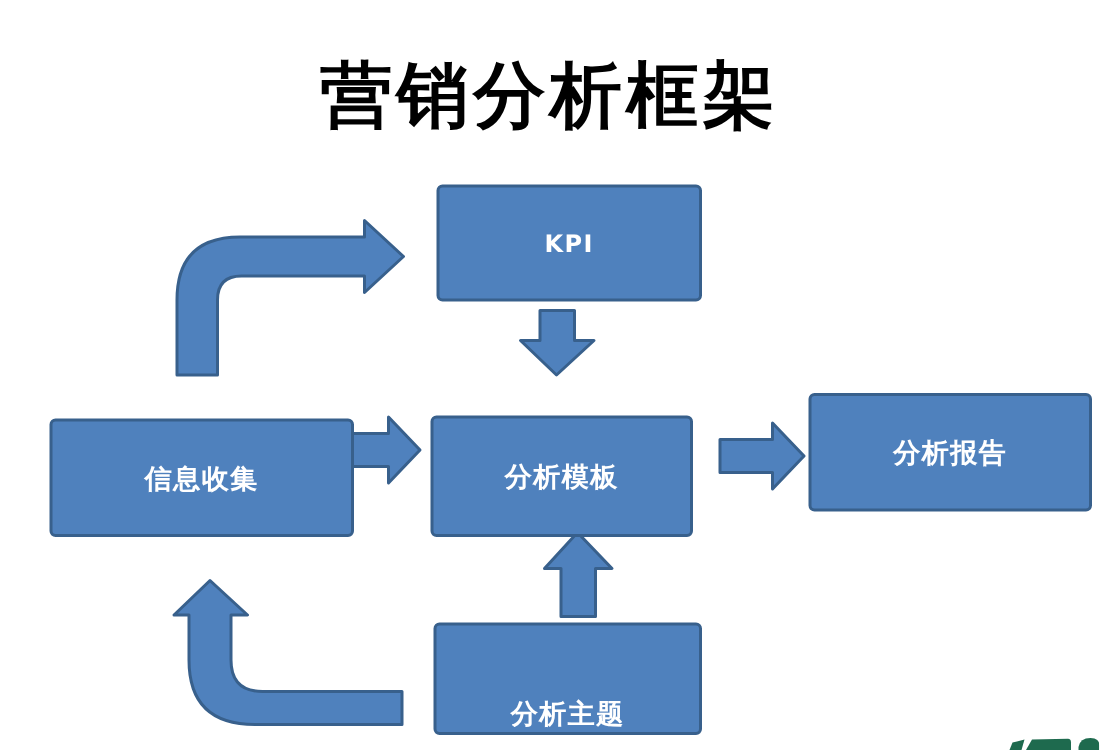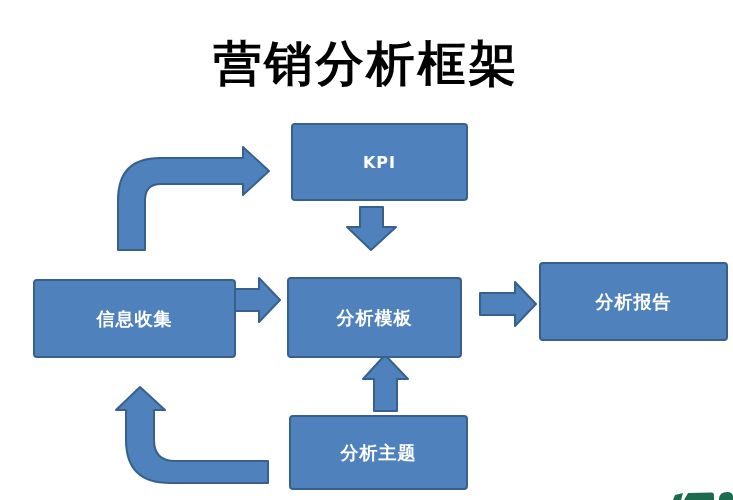--- a/index.html
+++ b/index.html
@@ -38,21 +38,21 @@
     display: flex;
     align-items: center;
     justify-content: center;
     font-weight: bold;
     letter-spacing: 1px;
   }
   #node-kpi               { left: 291px; top: 123px; width: 177px; height: 78px; font-size: 16px; }
   #node-info-collection   { left:  33px; top: 260px; width: 203px; height: 79px; font-size: 18px; margin-top: 19px; }
   #node-analysis-template { left: 287px; top: 261px; width: 175px; height: 81px; font-size: 18px; margin-top: 16px; }
   #node-analysis-report   { left: 539px; top: 262px; width: 189px; height: 79px; font-size: 18px; }
-  #node-analysis-topic    { left: 289px; top: 415px; width: 179px; height: 75px; font-size: 18px; }
+  #node-analysis-topic    { left: 289px; top: 415px; width: 179px; height: 75px; font-size: 18px; align-items: flex-end; }
   svg.arrow-layer {
     position: absolute;
     left: 0;
     top: 0;
     width: 733px;
     height: 500px;
     pointer-events: none;
   }
   .arrow {
     fill: var(--node-fill, #4f81bd);

